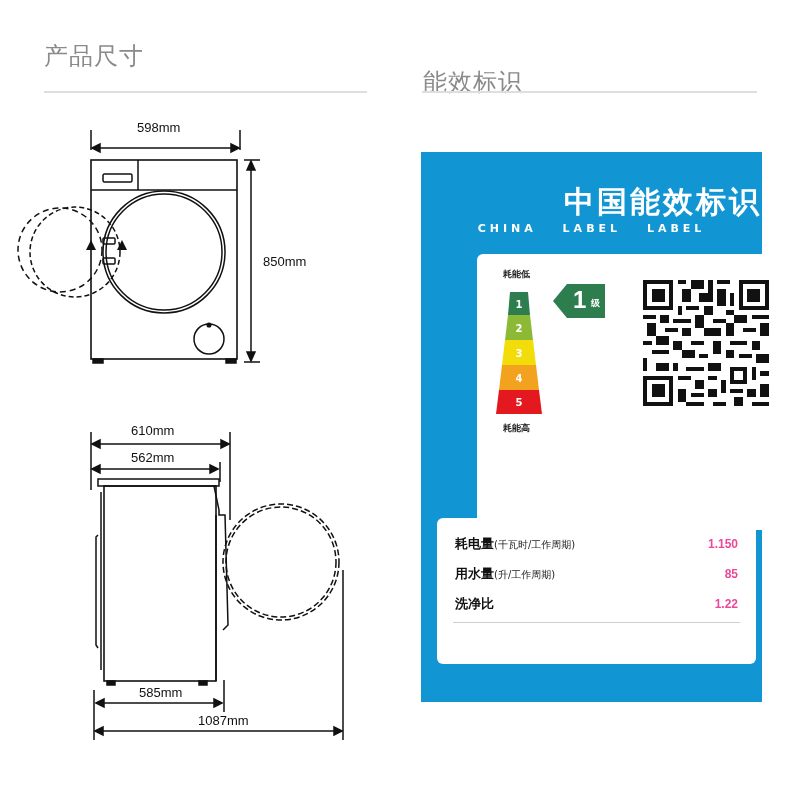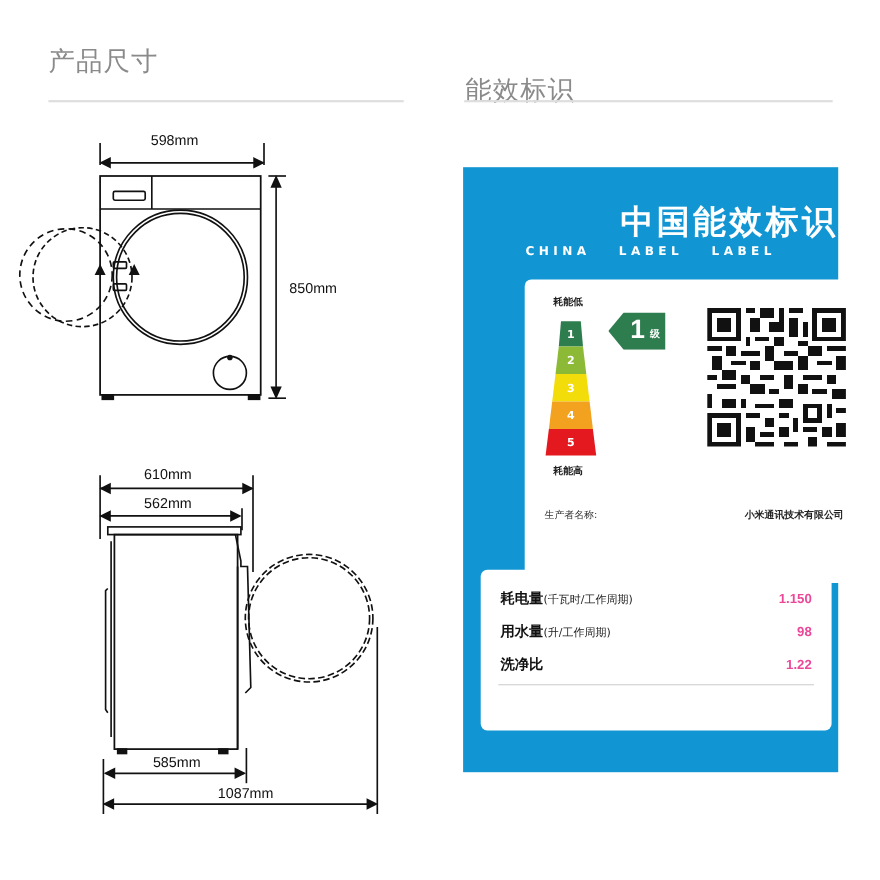--- a/index.html
+++ b/index.html
@@ -245,34 +245,30 @@
           <rect x="20" y="25" width="3" height="1"></rect>
         <rect x="24" y="25" width="2" height="2"></rect>
           <rect x="27" y="24" width="2" height="3"></rect>
           <rect x="10" y="28" width="4" height="1"></rect>
           <rect x="16" y="28" width="3" height="1"></rect>
         <rect x="21" y="27" width="2" height="2"></rect>
           <rect x="25" y="28" width="4" height="1"></rect>
       </g>
     </svg>
 
-    <div class="info-row" style="top:208px;">
-      <span>生产者名称:</span>
-      <span class="val cn">小米通讯技术有限公司</span>
-    </div>
   </div>
 
   <div class="panel panel-bottom">
     <div class="metric-row" style="top:17px;">
       <span class="metric-name"><span>耗电量</span><span class="metric-unit">(千瓦时/工作周期)</span></span>
       <span class="metric-val">1.150</span>
     </div>
     <div class="metric-row" style="top:47px;">
       <span class="metric-name"><span>用水量</span><span class="metric-unit">(升/工作周期)</span></span>
-      <span class="metric-val">98</span>
+      <span class="metric-val">85</span>
     </div>
     <div class="metric-row" style="top:77px;">
       <span class="metric-name"><span>洗净比</span><span class="metric-unit"></span></span>
       <span class="metric-val">1.22</span>
     </div>
     <div class="metric-divider"></div>
   </div>
 
 </div>
 

